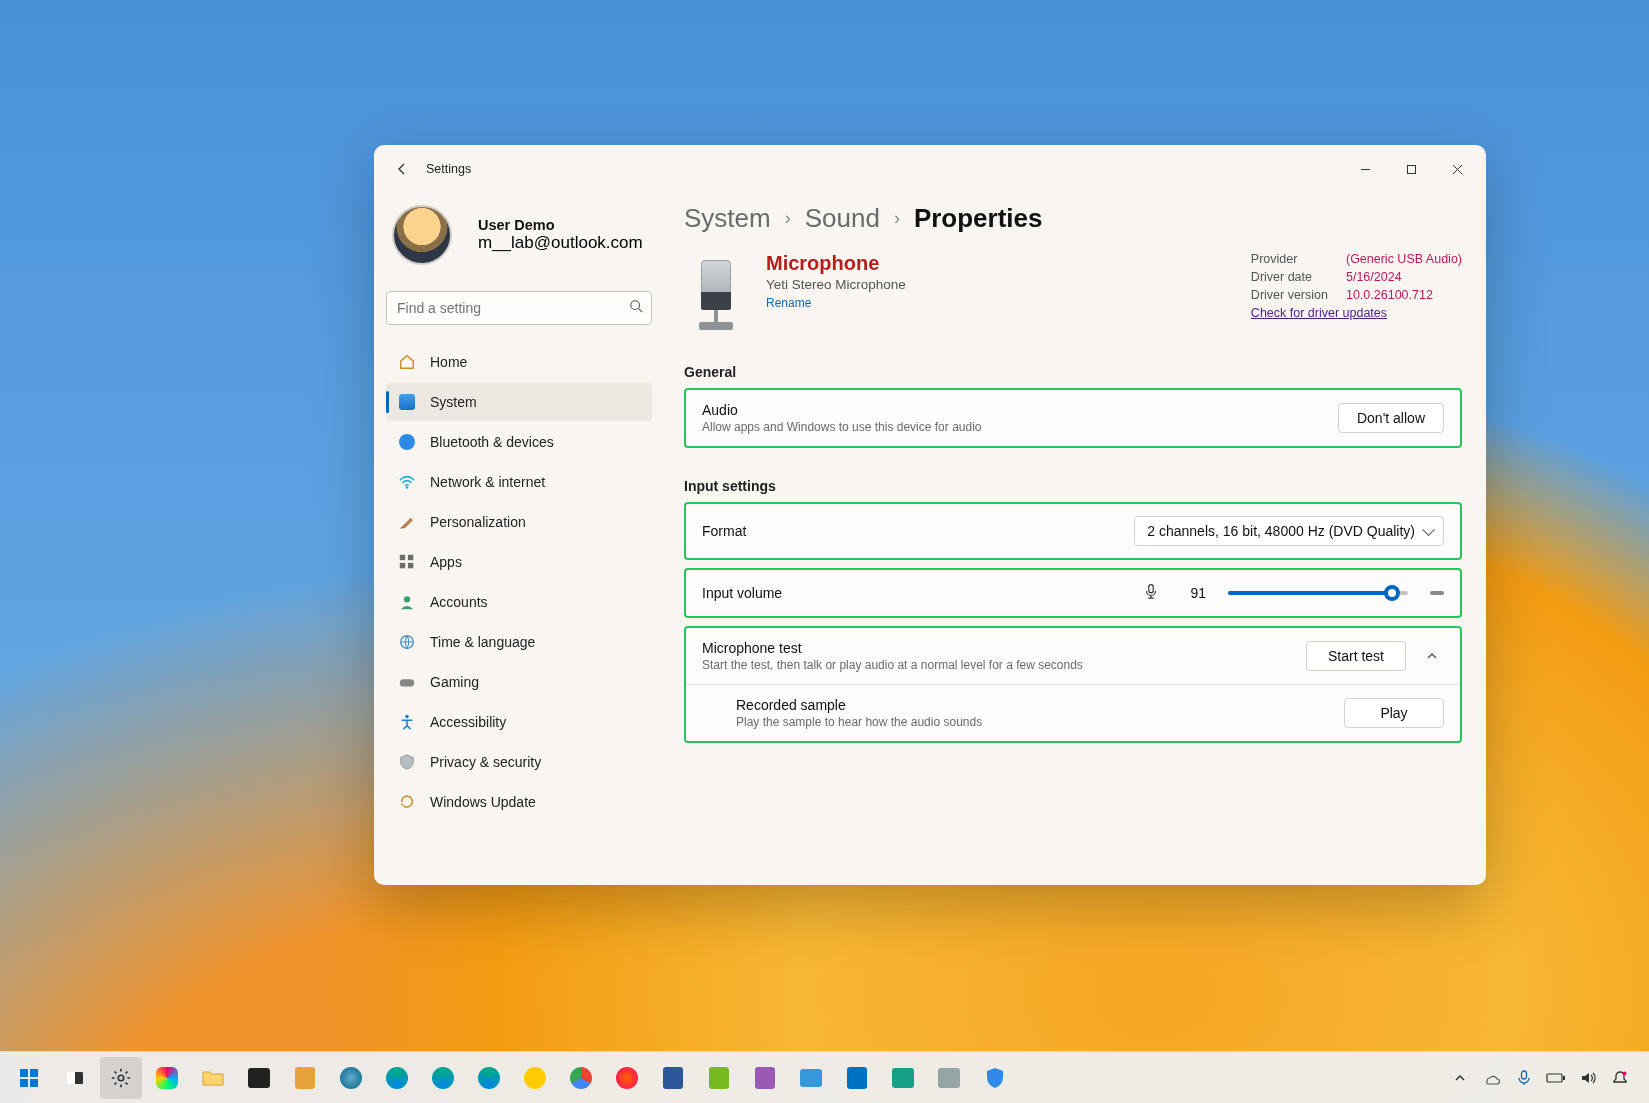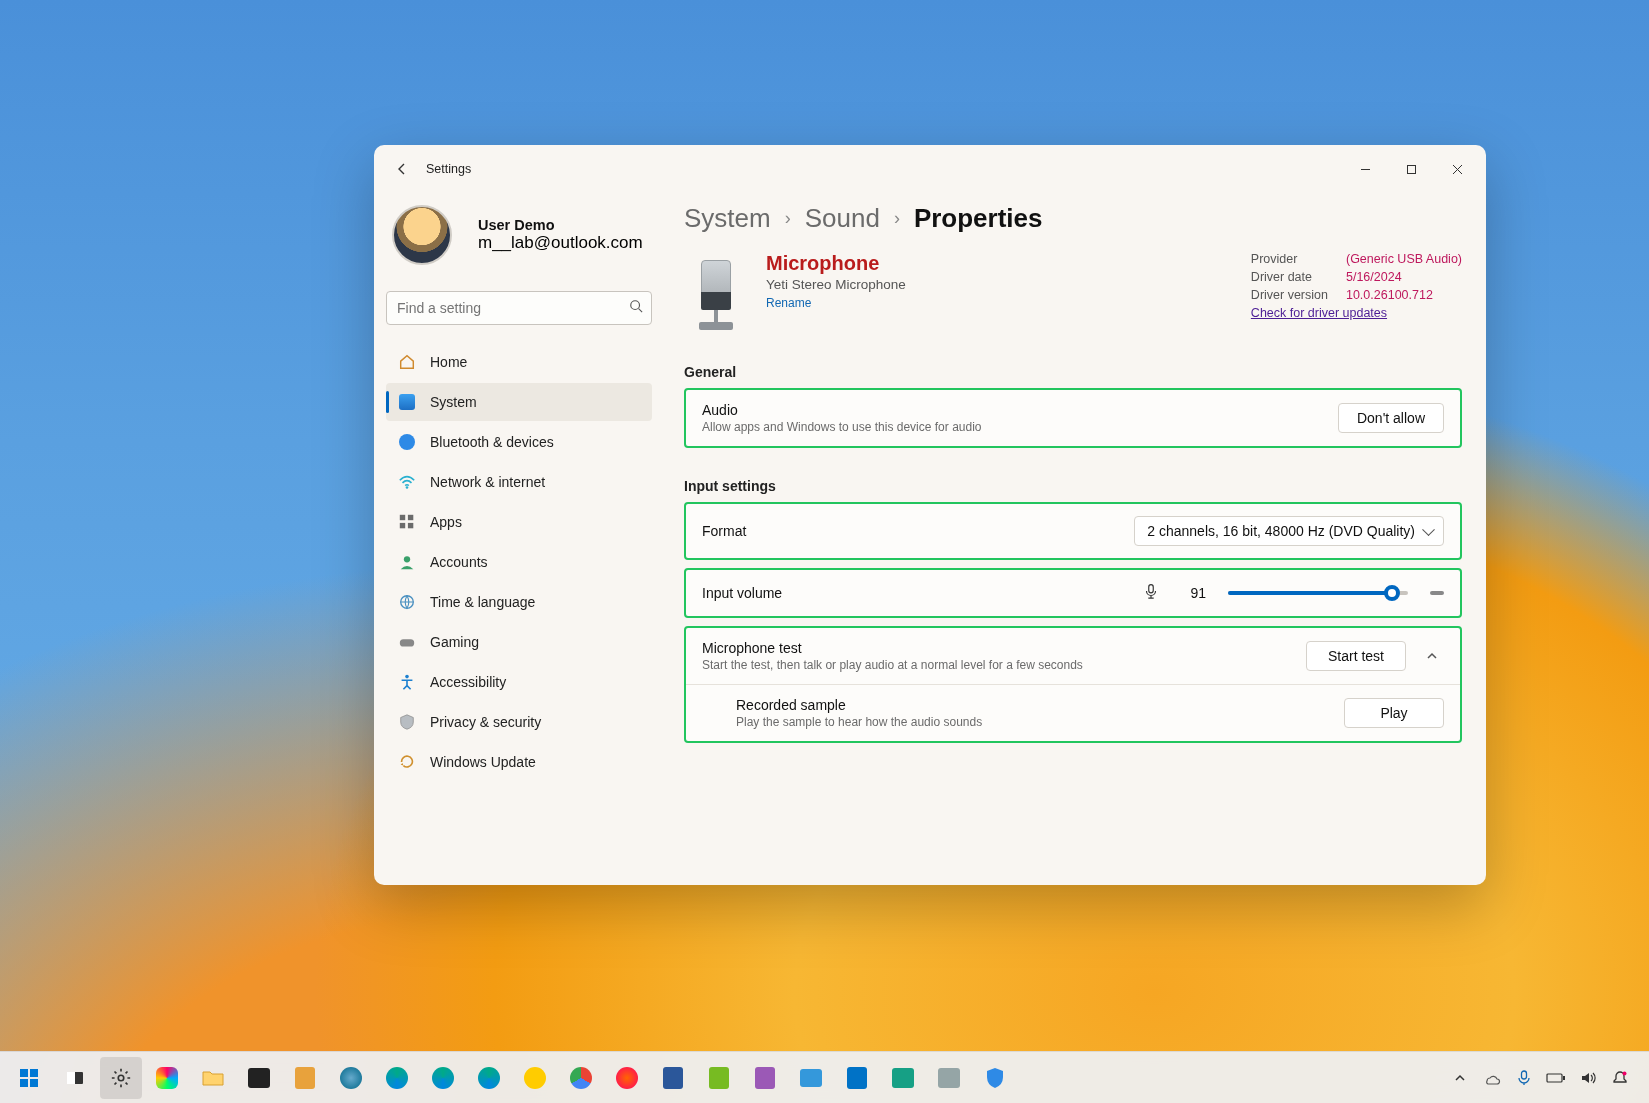--- a/index.html
+++ b/index.html
@@ -244,20 +244,28 @@
                 <svg width="18" height="18" viewBox="0 0 20 20">
                   <path d="M2 8 Q10 0 18 8 M5 11 Q10 6 15 11 M8 14 Q10 12 12 14" fill="none" stroke="#29b0d0" stroke-width="1.8"></path>
                   <circle cx="10" cy="16" r="1.4" fill="#29b0d0"></circle>
                 </svg>
               </span>
             <span>Network &amp; internet</span>
           </div>
           <div class="nav-item">
             <span class="icon">
                 <svg width="18" height="18" viewBox="0 0 20 20">
+                  <path d="M3 17 L6 14 L14 6 L16 8 L8 16 Z" fill="#c58b53" stroke="#8a5a2e" stroke-width="0.8"></path>
+                </svg>
+              </span>
+            <span>Personalization</span>
+          </div>
+          <div class="nav-item">
+            <span class="icon">
+                <svg width="18" height="18" viewBox="0 0 20 20">
                   <rect x="2" y="2" width="6" height="6" fill="#6b6b6b"></rect>
                   <rect x="11" y="2" width="6" height="6" fill="#6b6b6b"></rect>
                   <rect x="2" y="11" width="6" height="6" fill="#6b6b6b"></rect>
                   <rect x="11" y="11" width="6" height="6" fill="#6b6b6b"></rect>
                 </svg>
               </span>
             <span>Apps</span>
           </div>
           <div class="nav-item">
             <span class="icon">

